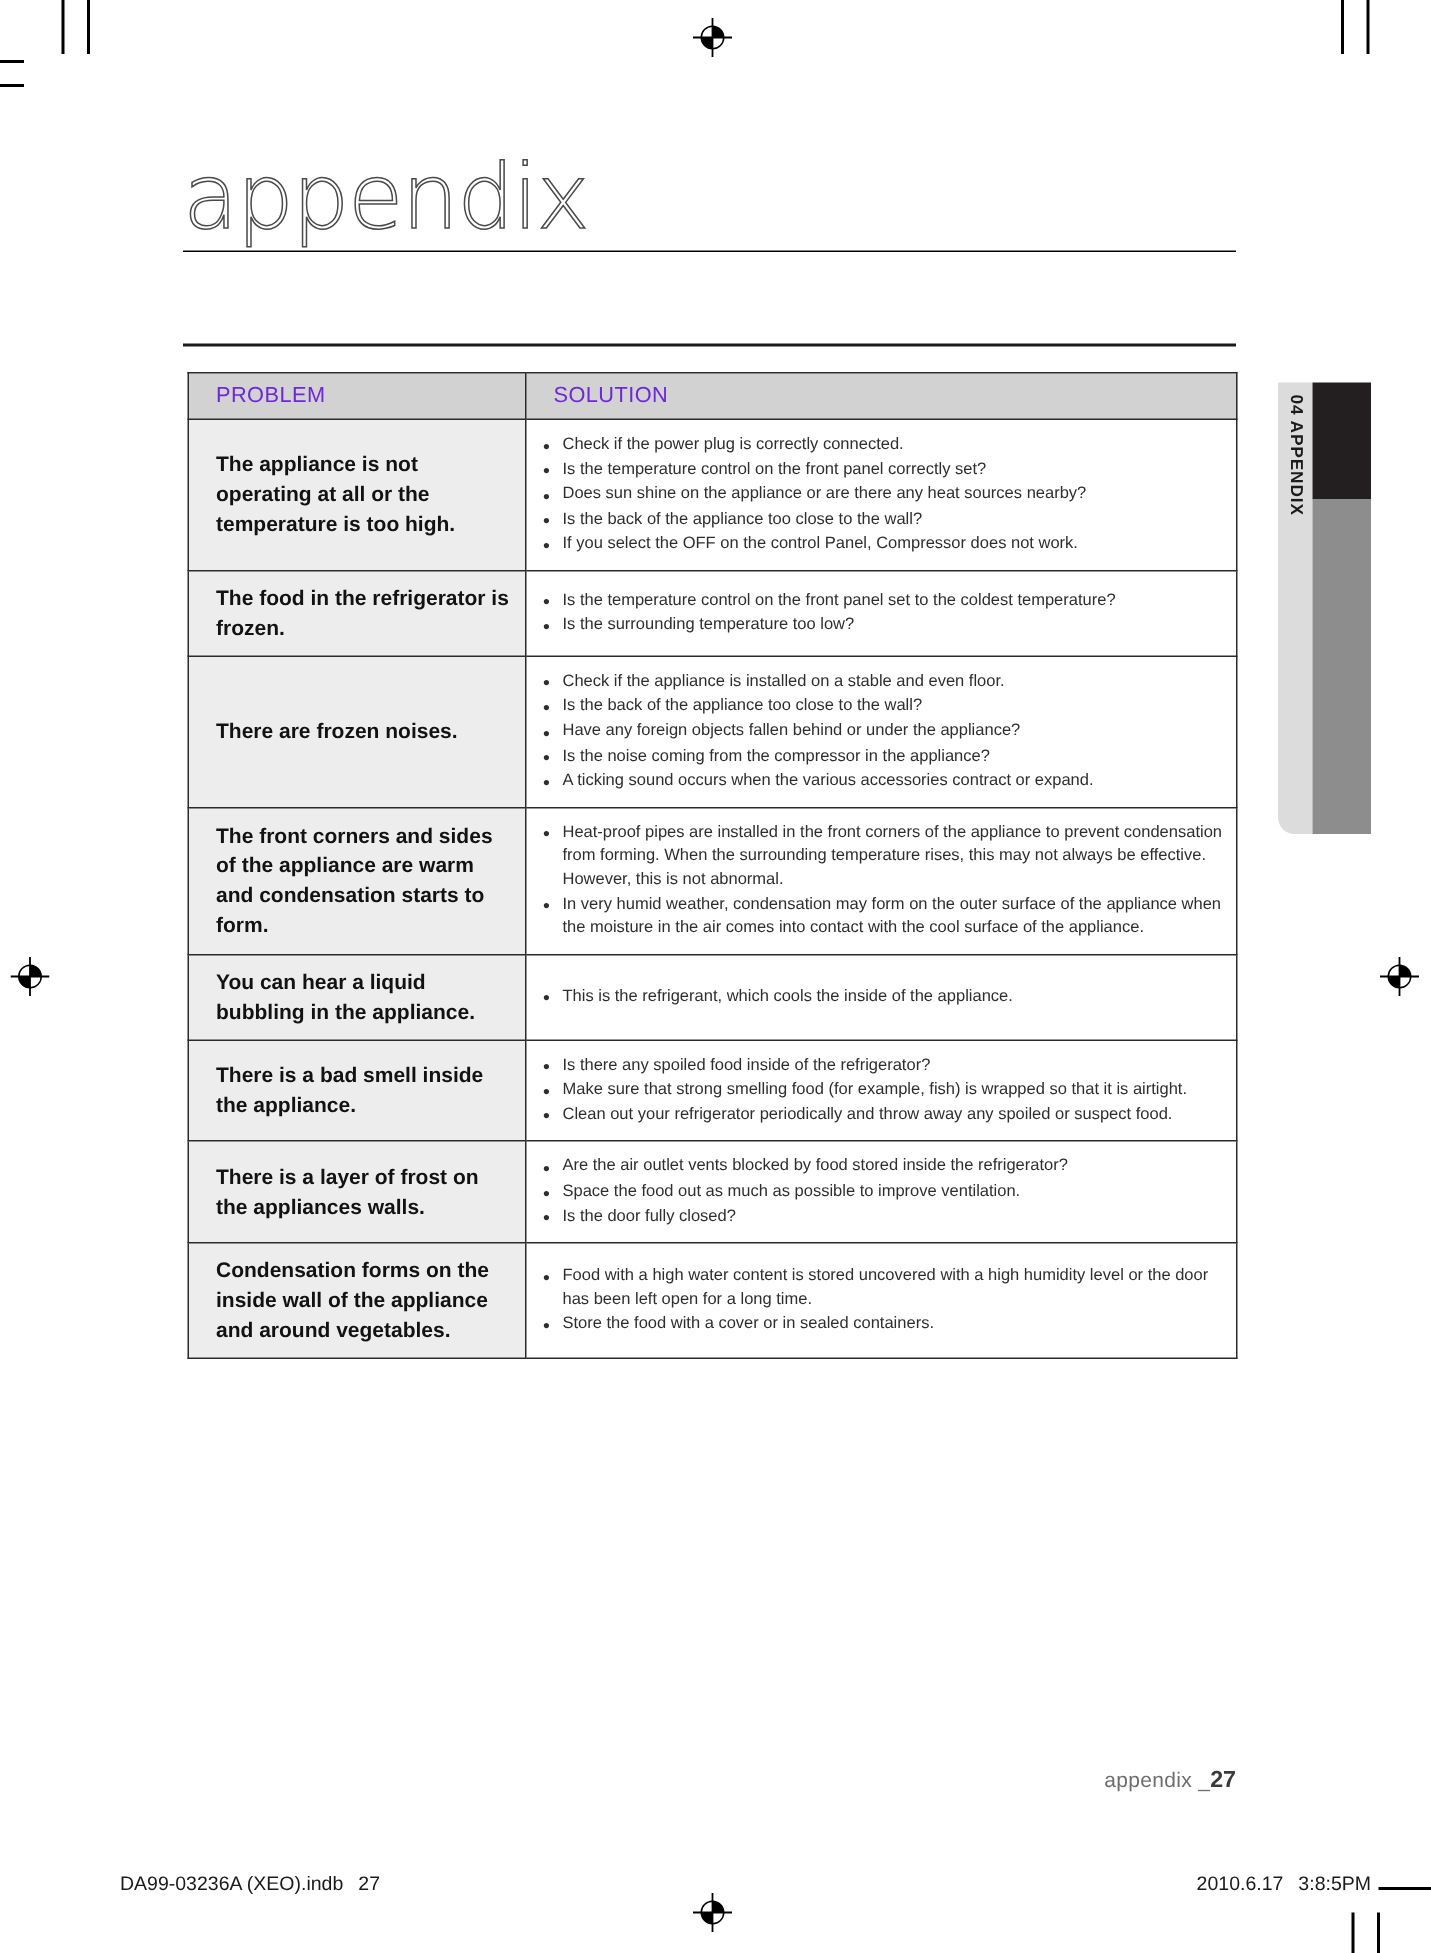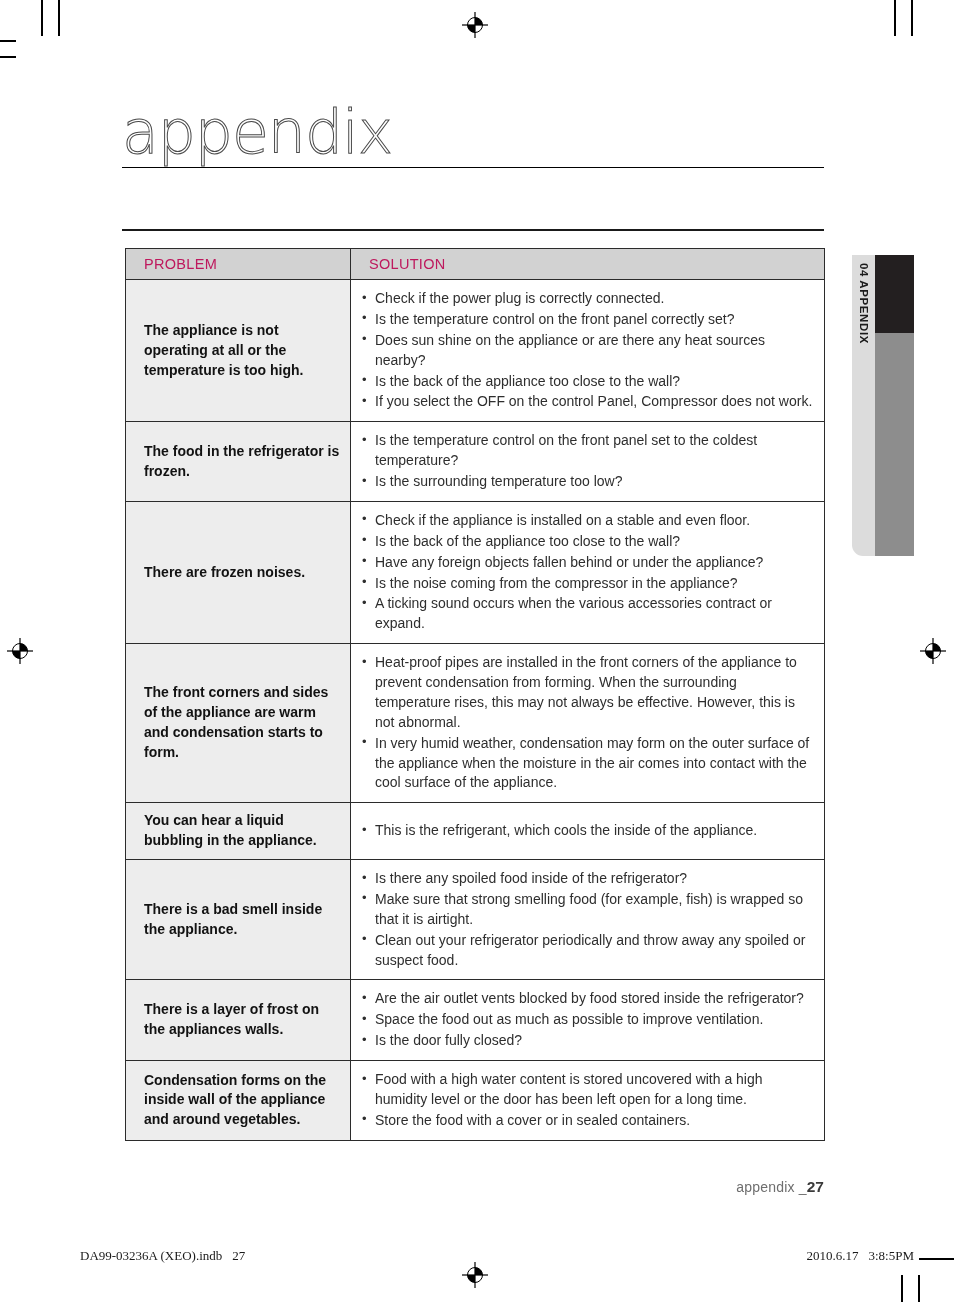--- a/index.html
+++ b/index.html
@@ -83,21 +83,21 @@
     border: 1px solid #2b2b2b;
     vertical-align: middle;
     padding: 0;
   }
   .ts-table thead th {
     background: #d2d2d2;
     height: 31px;
     text-align: left;
     font-weight: normal;
     font-size: 14.5px;
-    color: #be185d;
+    color: #6d28d9;
     letter-spacing: 0.3px;
     padding: 0 0 0 18px;
   }
   .ts-table td.prob {
     background: #ededed;
     font-size: 14px;
     font-weight: bold;
     color: #121212;
     line-height: 1.42;
     padding: 8px 10px 8px 18px;
@@ -107,21 +107,21 @@
     padding: 8px 8px 8px 10px;
     vertical-align: middle;
   }
   ul.bullets {
     margin: 0; padding: 0;
     list-style: none;
   }
   ul.bullets > li {
     position: relative;
     padding-left: 14px;
-    font-size: 14px;
+    font-size: 11px;
     color: #2e2e2e;
     line-height: 1.42;
     margin: 1px 0;
   }
   ul.bullets > li:before {
     content: "\2022";
     position: absolute;
     left: 1px; top: -0.5px;
     font-size: 13px;
     color: #2e2e2e;
@@ -184,21 +184,21 @@
     font-size: 15.5px;
     letter-spacing: 0;
   }
 
   
   .slug {
     position: absolute;
     top: 1248px;
     font-size: 13px;
     color: #1a1a1a;
-    font-family: Liberation Serif, serif;
+    font-family: Liberation Sans, sans-serif;
     white-space: nowrap;
   }
   .slug.left  { left: 80px; }
   .slug.right { right: 40px; }
   .slug .sp { display: inline-block; width: 10px; }
 </style>
 </head>
 <body>
 
 <div class="cropmark" style="left:41px; top:0; width:2px; height:36px;"></div>

